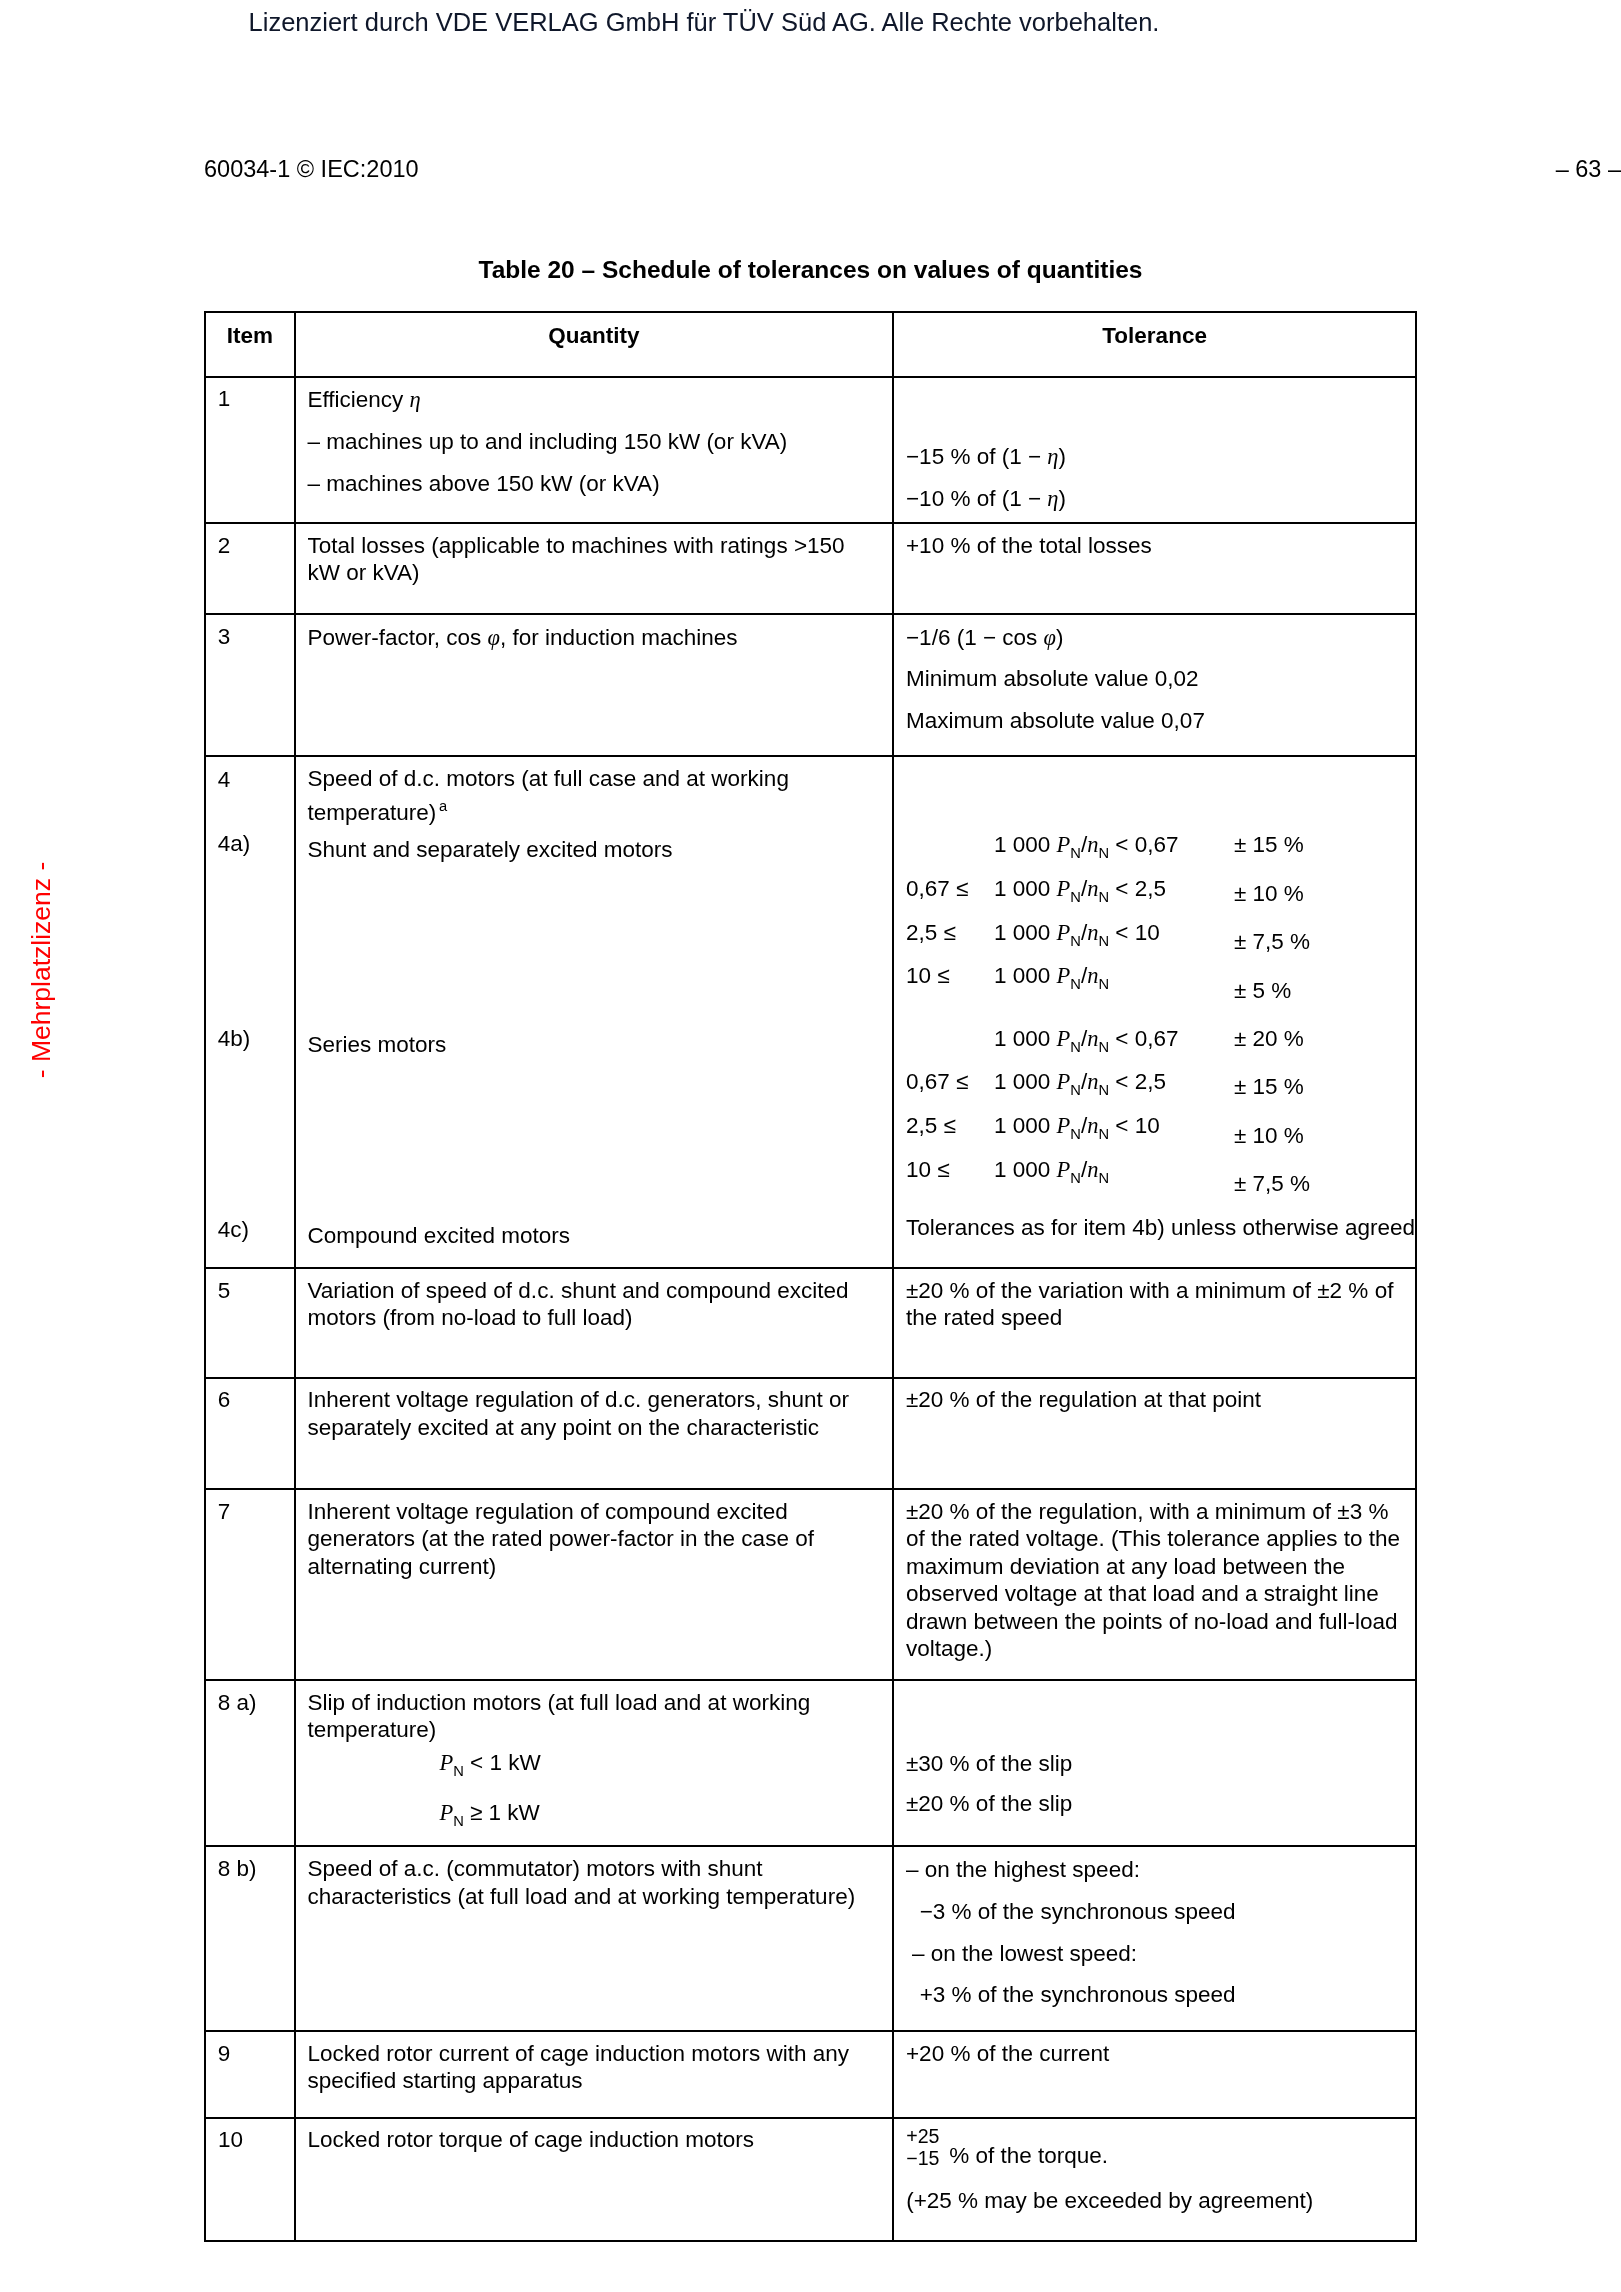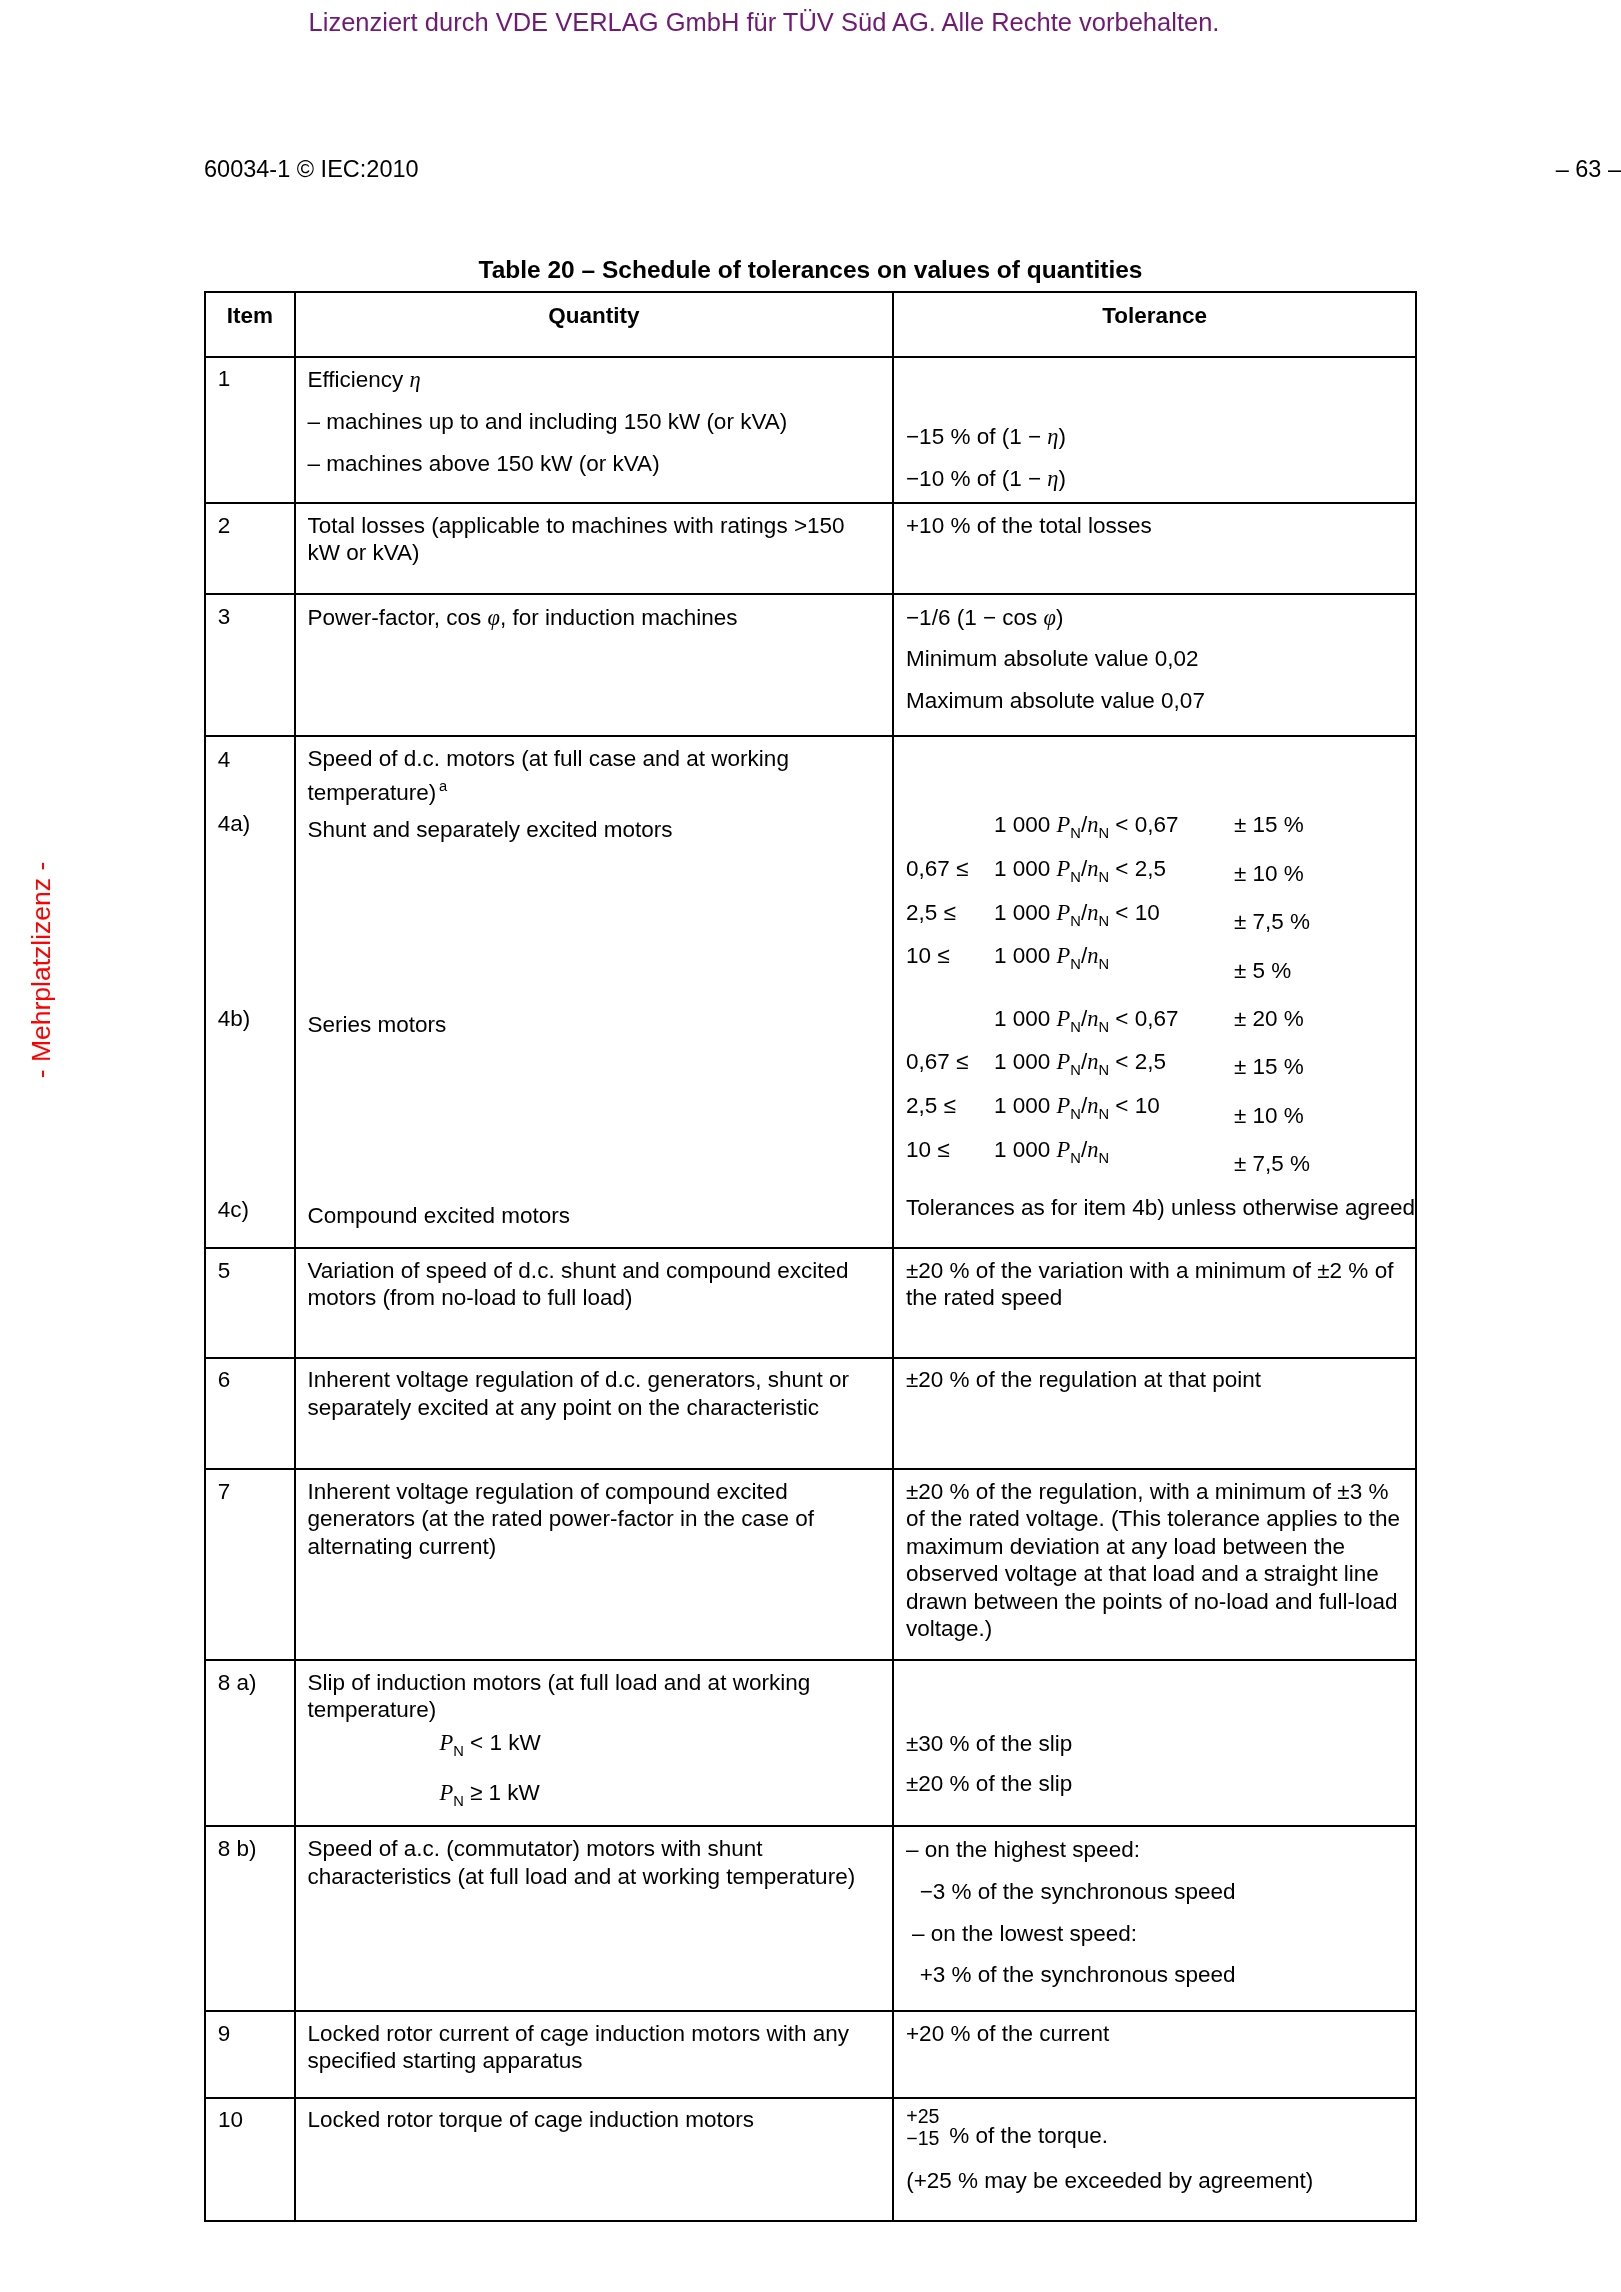--- a/index.html
+++ b/index.html
@@ -5,40 +5,40 @@
   html,body{margin:0;padding:0;background:#e8e8e8;}
   .page{
     position:relative;
     width:1621px;height:2293px;
     background:#ffffff;
     font-family:"Liberation Sans", sans-serif;
     color:#000;
     overflow:hidden;
   }
   .banner{
-    position:absolute;top:7.8px;left:764px;
+    position:absolute;top:7.8px;left:704px;
     transform:translateX(-50%);
     font-size:25.5px;line-height:29px;white-space:nowrap;
-    color:#701a75;
+    color:#0f172a;
   }
   .side-note{
     position:absolute;left:41px;top:970px;
     transform:translate(-50%,-50%) rotate(-90deg);
     white-space:nowrap;color:#ff0000;
     font-size:26.5px;
   }
   .pagehead{position:absolute;top:155px;left:0;width:1621px;height:29px;font-size:23.5px;line-height:29px;}
   .pagehead .docref{position:absolute;left:204px;top:0;}
   .pagehead .pageno{position:absolute;left:0;width:1621px;text-align:right;top:0;}
   .tbl-title{
     position:absolute;top:255px;left:204px;width:1213px;
     text-align:center;font-weight:bold;font-size:24.5px;line-height:29px;
   }
   table.tol{
-    position:absolute;top:291px;left:204px;
+    position:absolute;top:311px;left:204px;
     border-collapse:collapse;table-layout:fixed;
     width:1213px;
     font-size:22.5px;
   }
   table.tol td,table.tol th{
     border:2px solid #000;
     vertical-align:top;
     padding:7.8px 11.8px;
     line-height:27.4px;
     text-align:left;

